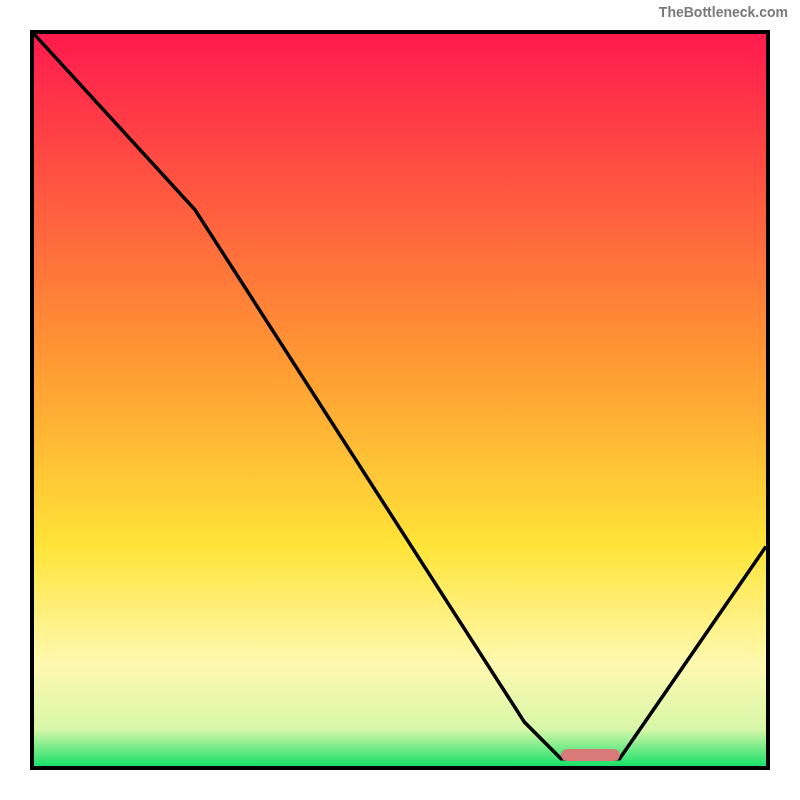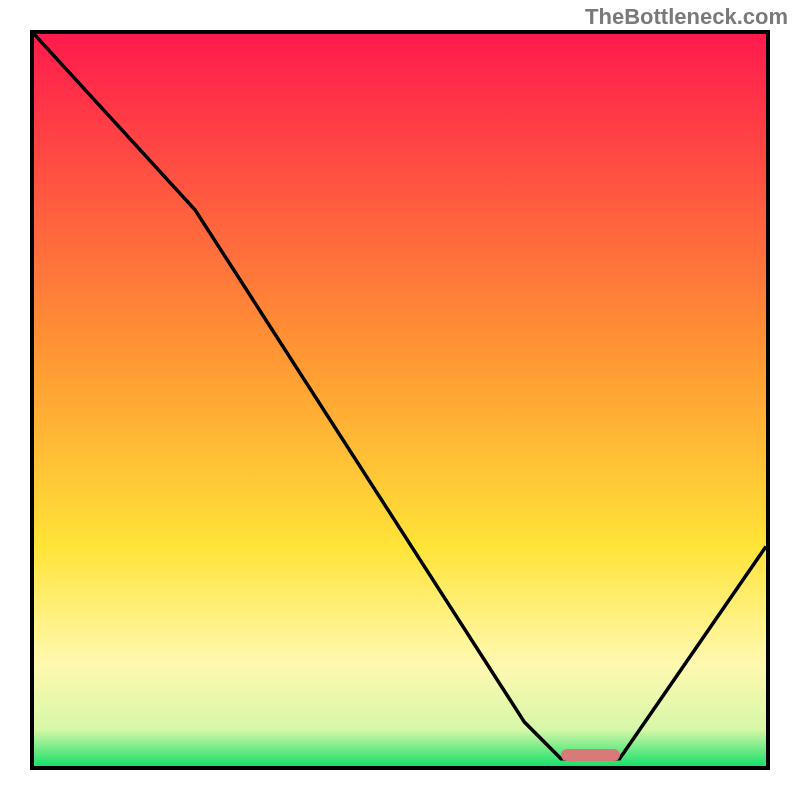--- a/index.html
+++ b/index.html
@@ -13,21 +13,21 @@
   }
   .container {
     position: relative;
     width: 800px;
     height: 800px;
   }
   .watermark {
     position: absolute;
     top: 4px;
     right: 12px;
-    font-size: 22px;
+    font-size: 14px;
     font-weight: bold;
     color: #7a7a7a;
     z-index: 10;
   }
   .plot-area {
     position: absolute;
     left: 30px;
     top: 30px;
     width: 740px;
     height: 740px;

